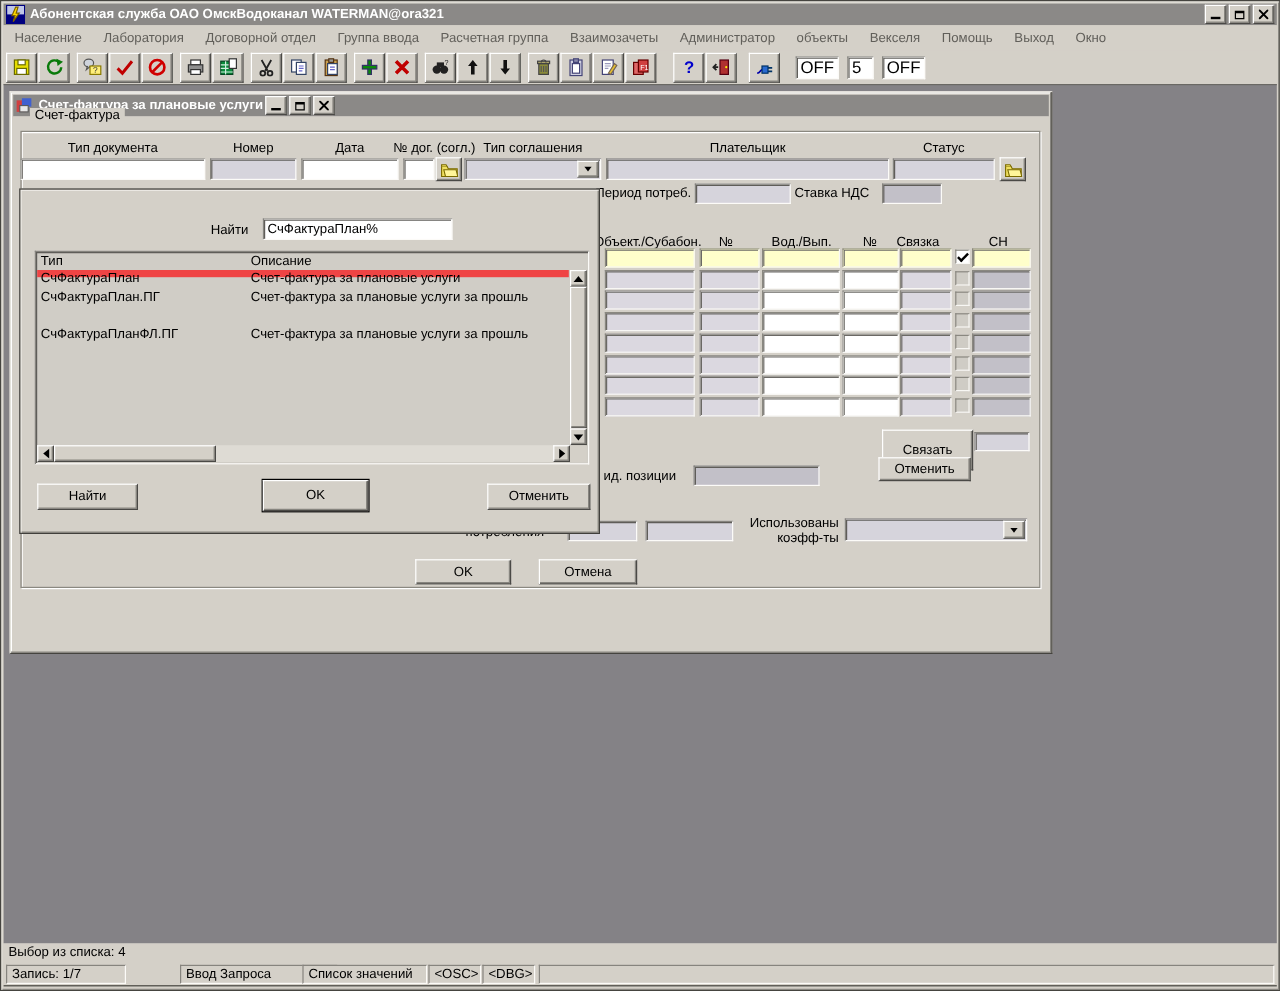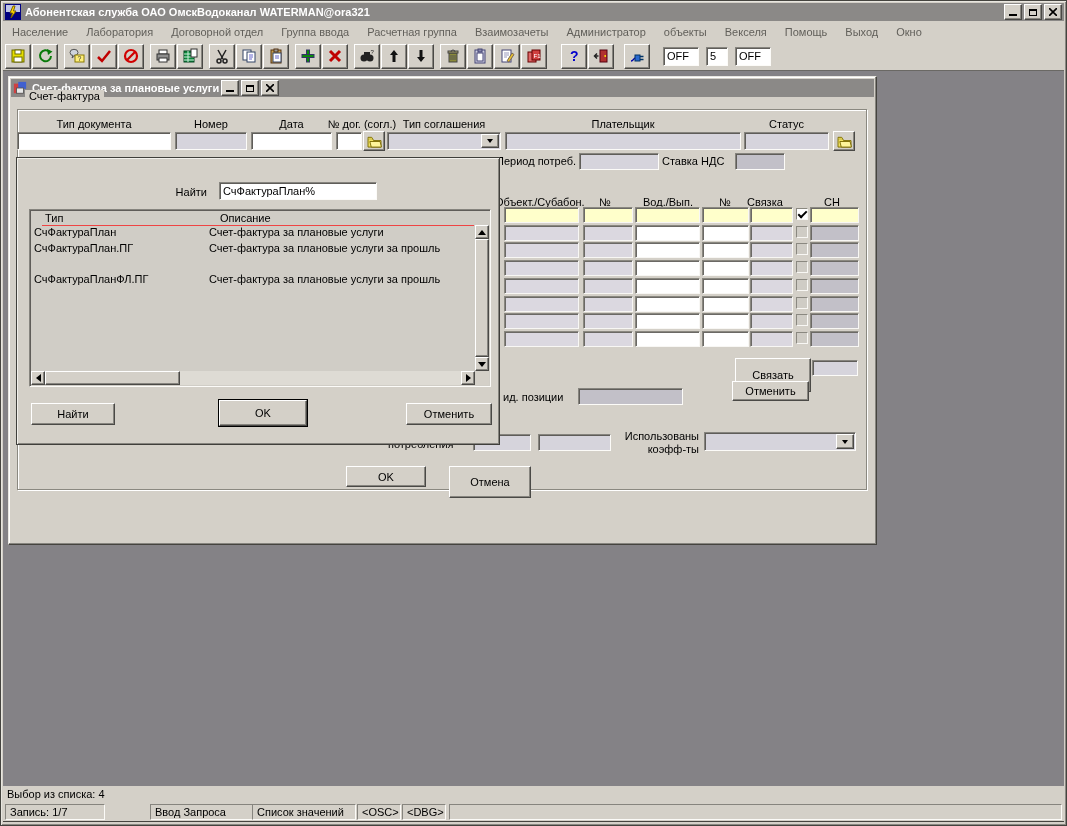--- a/index.html
+++ b/index.html
@@ -35,21 +35,21 @@
   .winbtn{width:16px;height:14px;margin-left:2px;display:flex;align-items:center;justify-content:center;}
   .glyph-min{width:8px;height:2px;background:#000;margin-top:6px;}
   .glyph-max{width:8px;height:7px;border:1px solid #000;border-top-width:2px;box-sizing:border-box;}
   
   .menubar{left:3px;top:21px;right:3px;height:21px;display:flex;align-items:center;background:#D4D0C8;}
   .menu-item{padding:2px 9px;color:#615F5A;white-space:nowrap;}
   .toolbar{left:3px;top:42px;right:3px;height:28px;display:flex;align-items:center;padding-left:2px;background:#D4D0C8;}
   .tb-group{display:flex;margin-right:5px;}
   .tb{width:26px;height:25px;margin-right:1px;}
   .tb svg{width:16px;height:16px;}
-  .tb-input{width:36px;height:19px;font-size:11px;font-family:"Liberation Sans",sans-serif;
+  .tb-input{width:36px;height:19px;font-size:14px;font-family:"Liberation Sans",sans-serif;
     padding:1px 3px;margin-left:7px;}
   
   .mdi{left:3px;top:70px;right:3px;height:716px;background:var(--mdi,#848286);border-top:1px solid #6A6864;}
   
   .child-window{left:8px;top:76px;width:869px;height:469px;z-index:10;
     background:#D4D0C8;border:1px solid;border-color:#E9E7E1 #45443F #45443F #E9E7E1;
     box-shadow:inset -1px -1px 0 #87857F, inset 1px 1px 0 #fff;}
   .child-titlebar{left:2px;top:2px;right:2px;height:18px;background:var(--cap,#8B8987);
     display:flex;align-items:center;padding:0 2px;color:#fff;font-weight:bold;}
   .child-client{left:2px;top:20px;right:2px;bottom:2px;background:#D4D0C8;}
@@ -82,21 +82,21 @@
   .mark{width:7px;height:3px;border-left:2px solid #000;border-bottom:2px solid #000;
     transform:rotate(-45deg);margin-top:-2px;}
   .grow.first .gcell{background:var(--yellow,#FFFFCB);}
   
   .dialog{left:16px;top:157px;width:484px;height:288px;z-index:50;
     background:#D4D0C8;border:1px solid #403F3B;
     box-shadow:inset 1px 1px 0 #F2F0EB, inset -1px -1px 0 #87857F;}
   .dlg-titlebar{left:2px;top:2px;right:2px;height:16px;background:var(--dlgcap,#000080);
     display:flex;align-items:center;color:#fff;font-weight:bold;padding:0 4px;}
   .lov-list{left:12px;top:51px;width:462px;height:178px;background:#D0CDC6;}
-  .lov-header{position:absolute;top:1px;left:12px;right:16px;height:14px;border-bottom:1px solid #ef4444;}
+  .lov-header{position:absolute;top:1px;left:1px;right:16px;height:14px;border-bottom:6px solid #ef4444;}
   .lov-header span{position:absolute;top:1px;}
   .lov-rows{position:absolute;top:16px;left:1px;right:16px;bottom:16px;overflow:hidden;}
   .lov-row{position:absolute;left:0;right:0;height:15px;white-space:nowrap;overflow:hidden;}
   .lov-row.selected{background:var(--sel,#1B1B1B);color:#fff;}
   .lov-type{position:absolute;left:3px;}
   .lov-desc{position:absolute;left:178px;}
   .sb-track{background:#DEDBD4;}
   .sb-btn{position:absolute;width:14px;height:14px;}
   
   .msgline{left:3px;top:787px;right:3px;height:15px;background:#D4D0C8;padding:1px 4px;box-sizing:border-box;}
@@ -479,21 +479,21 @@
     <span class="abs flabel right" style="left:585px;top:346px;width:103px;">коэфф-ты</span>
     <div class="abs fld gray-f" style="left:693px;top:335px;width:152px;height:19px;">
       <span class="combo-arrow raised">
           <span class="tri-down" style="border-top-width:4px;border-left-width:3px;border-right-width:3px;"></span>
         </span>
     </div>
 
     <div class="abs btn raised" style="left:335px;top:369px;width:80px;height:21px;">
         <span>OK</span>
       </div>
-    <div class="abs btn raised" style="left:438px;top:369px;width:82px;height:32px;">
+    <div class="abs btn raised" style="left:438px;top:369px;width:82px;height:21px;">
         <span>Отмена</span>
       </div>
   </div>
 </div>
 
 <div class="abs dialog">
 
   <span class="abs flabel right" style="left:130px;top:28px;width:60px;">Найти</span>
   <input class="abs fld" style="left: 202px; top: 24px; width: 158px; height: 18px; padding: 1px 3px; font-size: 11px; font-family: &quot;Liberation Sans&quot;, sans-serif;" value="СчФактураПлан%">
 

